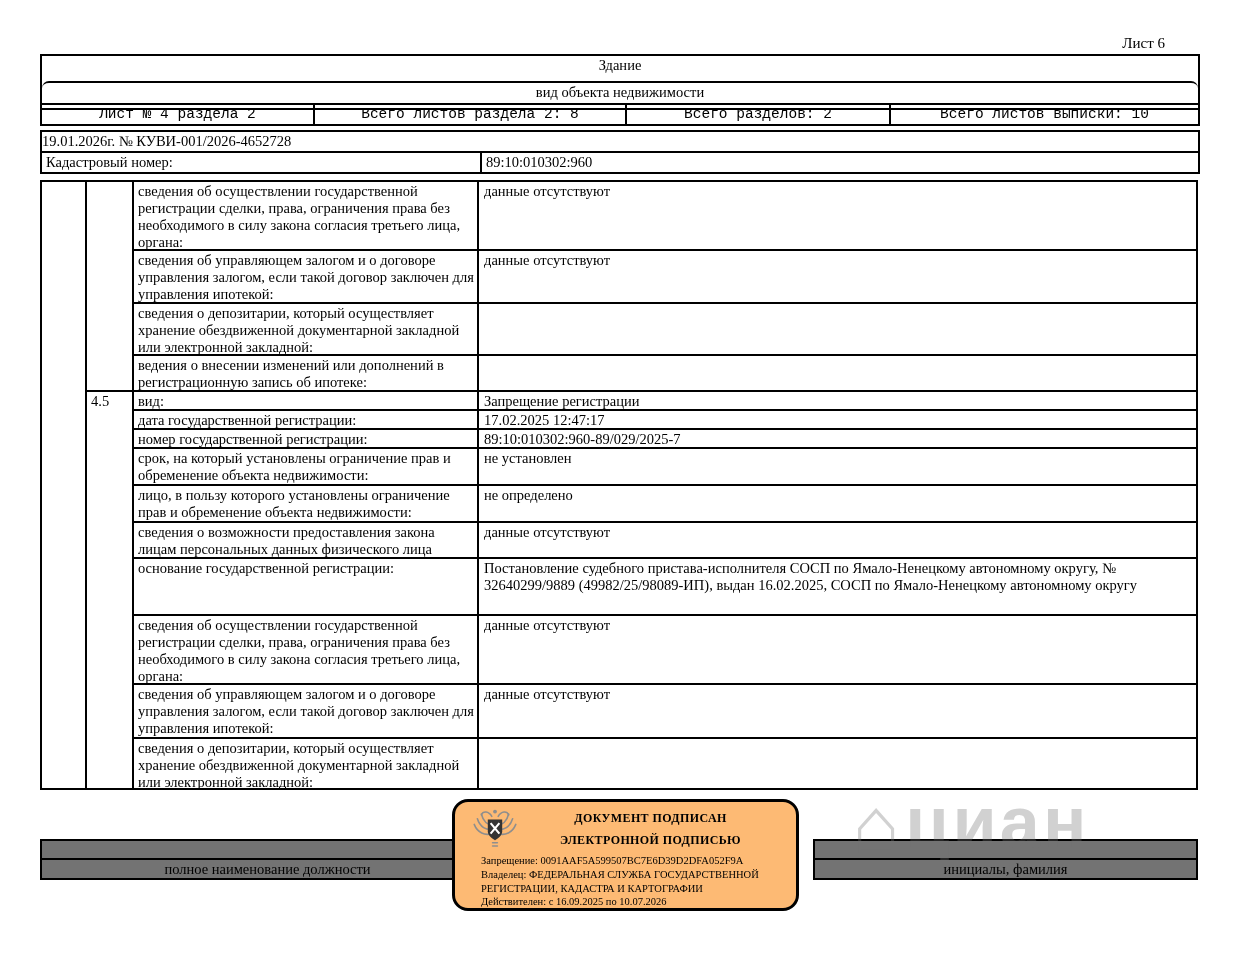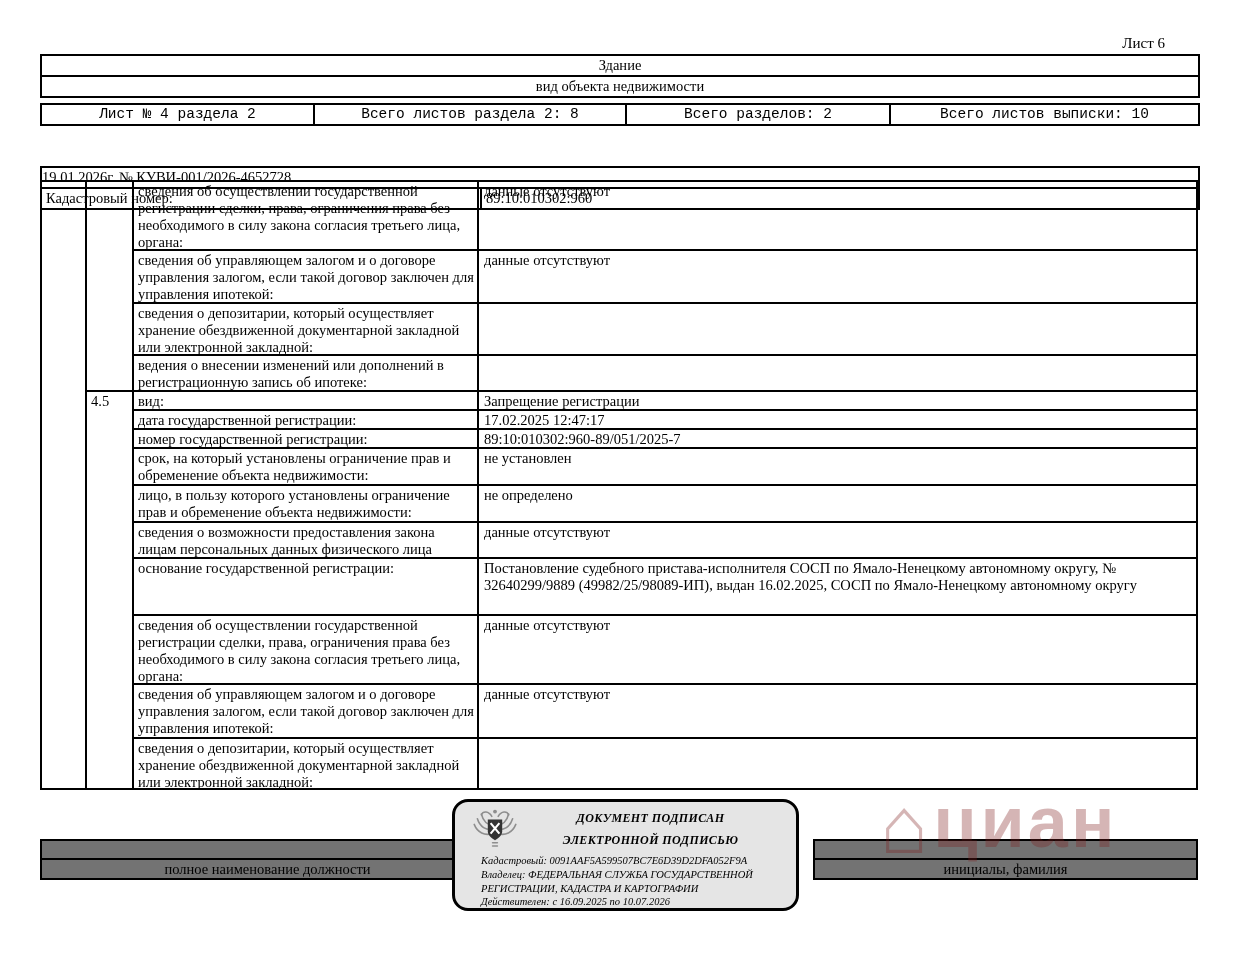--- a/index.html
+++ b/index.html
@@ -3,27 +3,27 @@
 <meta charset="utf-8">
 <style>
   html,body{margin:0;padding:0;background:#fff;}
   .page{
     position:relative;width:1238px;height:957px;background:#fff;
     font-family:"Liberation Serif","DejaVu Serif",serif;color:#000;overflow:hidden;padding-left:20px;
   }
   
   .sheet-label{position:absolute;top:35px;right:93px;font-size:15px;}
   .type-box{position:absolute;left:40px;top:54px;width:1156px;border:2px solid #000;}
-  .type-box .row{height:19px;line-height:19px;text-align:center;font-size:14.5px;}
+  .type-box .row{height:25px;line-height:19px;text-align:center;font-size:14.5px;border-radius:7px;}
   .type-box .row + .row{border-top:2px solid #000;}
   .sheet-info{position:absolute;left:40px;top:103px;width:1156px;height:19px;border:2px solid #000;
     display:grid;grid-template-columns:271px 312px 264px 1fr;font-family:Liberation Mono, monospace;}
   .sheet-info .cell{line-height:19px;text-align:center;font-size:14.5px;overflow:hidden;}
   .sheet-info .cell + .cell{border-left:2px solid #000;}
-  .doc-box{position:absolute;left:40px;top:130px;width:1156px;border:2px solid #000;margin-top:36px;}
+  .doc-box{position:absolute;left:40px;top:130px;width:1156px;border:2px solid #000;}
   .doc-box .drow{height:19px;line-height:19px;font-size:14.5px;padding:0;}
   .doc-box .drow + .drow{border-top:2px solid #000;}
   .drow-date{padding-left:4px;}
   .drow-cad{display:grid;grid-template-columns:438px 1fr;}
   .drow-cad .c{padding-left:4px;overflow:hidden;}
   .drow-cad .c + .c{border-left:2px solid #000;}
   
   .main-table{
     position:absolute;left:40px;top:180px;width:1158px;border:2px solid #000;box-sizing:border-box;
     display:grid;
@@ -37,27 +37,27 @@
   .lbl{grid-column:3;border-right:2px solid #000;padding:1px 3px 1px 4px;}
   .val{grid-column:4;padding:1px 4px 1px 5px;}
   .bt{border-top:2px solid #000;}
   
   .sig-table{position:absolute;border:2px solid #000;box-sizing:border-box;background:#737373;}
   .sig-left{left:40px;top:839px;width:455px;height:41px;}
   .sig-right{left:813px;top:839px;width:385px;height:41px;}
   .sig-table .empty{height:17px;}
   .sig-table .caption{height:20px;border-top:2px solid #000;line-height:19px;text-align:center;font-size:14.5px;}
   .watermark{
-    position:absolute;left:880px;top:780px;font-family:"Liberation Sans",sans-serif;
-    font-size:72px;font-weight:bold;color:#7f1d1d;opacity:.32;letter-spacing:3px;z-index:2;user-select:none;
+    position:absolute;left:852px;top:780px;font-family:"Liberation Sans",sans-serif;
+    font-size:72px;font-weight:bold;color:#737373;opacity:.32;letter-spacing:3px;z-index:2;user-select:none;
   }
   .watermark .wm-house{font-size:80px;vertical-align:-6px;margin-right:2px;}
   .stamp{
-    position:absolute;left:452px;top:799px;width:341px;height:106px;background:#e5e5e5;
-    border:3px solid #000;border-radius:16px;z-index:5;font-style:italic;
+    position:absolute;left:452px;top:799px;width:341px;height:106px;background:#fdba74;
+    border:3px solid #000;border-radius:16px;z-index:5;
   }
   .stamp-head{display:flex;align-items:flex-start;margin-top:5px;}
   .stamp-eagle{margin-left:16px;flex:0 0 auto;}
   .stamp-titles{flex:1;text-align:center;padding-right:14px;margin-top:4px;}
   .stamp-title{font-size:12px;font-weight:bold;letter-spacing:.4px;line-height:15px;}
   .stamp-title.second{margin-top:7px;}
   .stamp-info{margin:1px 0 0 26px;width:288px;font-size:10.5px;line-height:13.8px;}
   .stamp-info div{white-space:normal;}
 </style>
 </head>
@@ -104,21 +104,21 @@
     <div class="lbl bt" style="grid-row:4">ведения о внесении изменений или дополнений в регистрационную запись об ипотеке:</div>
     <div class="val bt" style="grid-row:4"></div>
 
     <div class="lbl bt" style="grid-row:5">вид:</div>
     <div class="val bt" style="grid-row:5">Запрещение регистрации</div>
 
     <div class="lbl bt" style="grid-row:6">дата государственной регистрации:</div>
     <div class="val bt" style="grid-row:6">17.02.2025 12:47:17</div>
 
     <div class="lbl bt" style="grid-row:7">номер государственной регистрации:</div>
-    <div class="val bt" style="grid-row:7">89:10:010302:960-89/051/2025-7</div>
+    <div class="val bt" style="grid-row:7">89:10:010302:960-89/029/2025-7</div>
 
     <div class="lbl bt" style="grid-row:8">срок, на который установлены ограничение прав и обременение объекта недвижимости:</div>
     <div class="val bt" style="grid-row:8">не установлен</div>
 
     <div class="lbl bt" style="grid-row:9">лицо, в пользу которого установлены ограничение прав и обременение объекта недвижимости:</div>
     <div class="val bt" style="grid-row:9">не определено</div>
 
     <div class="lbl bt" style="grid-row:10">сведения о возможности предоставления закона лицам персональных данных физического лица</div>
     <div class="val bt" style="grid-row:10">данные отсутствуют</div>
 
@@ -164,19 +164,19 @@
         <circle cx="30" cy="5" r="2.4" fill="#8e8e8e"></circle>
         <path d="M21 15 h18 v15 c0 6 -9 11 -9 11 c0 0 -9 -5 -9 -11 z" fill="#333333"></path>
         <path d="M24.5 19.5 l11 13 M35.5 19.5 l-11 13" stroke="#ffffff" stroke-width="2.6"></path>
       </svg>
       <div class="stamp-titles">
         <div class="stamp-title">ДОКУМЕНТ ПОДПИСАН</div>
         <div class="stamp-title second">ЭЛЕКТРОННОЙ ПОДПИСЬЮ</div>
       </div>
     </div>
     <div class="stamp-info">
-      <div>Кадастровый: 0091AAF5A599507BC7E6D39D2DFA052F9A</div>
+      <div>Запрещение: 0091AAF5A599507BC7E6D39D2DFA052F9A</div>
       <div>Владелец: ФЕДЕРАЛЬНАЯ СЛУЖБА ГОСУДАРСТВЕННОЙ РЕГИСТРАЦИИ, КАДАСТРА И КАРТОГРАФИИ</div>
       <div>Действителен: с 16.09.2025 по 10.07.2026</div>
     </div>
   </div>
 
 </div>
 
 </body></html>

